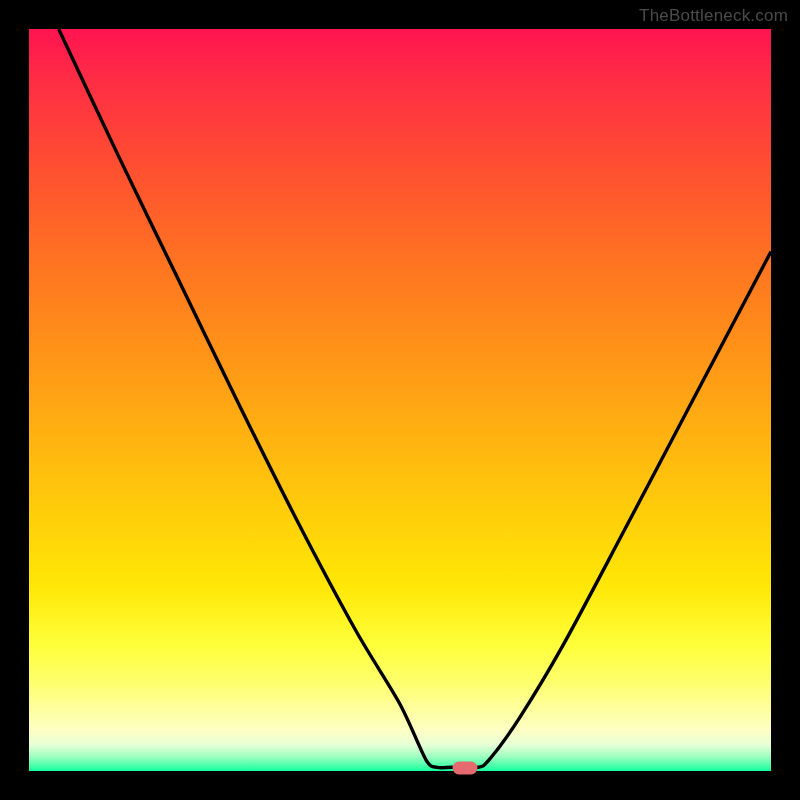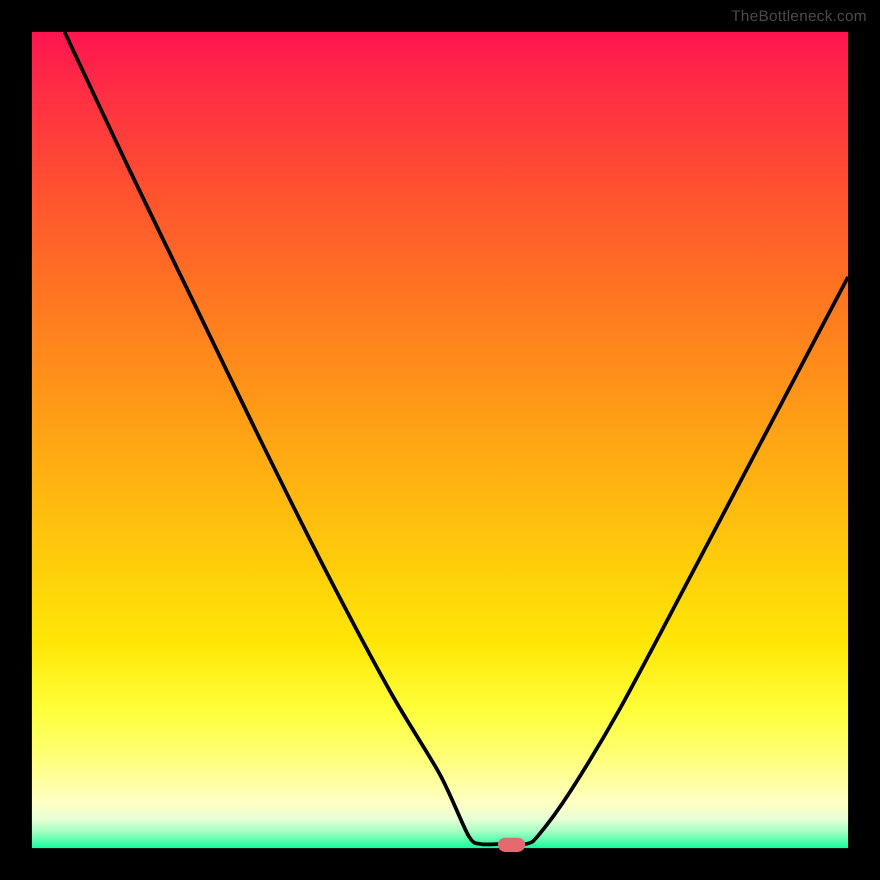--- a/index.html
+++ b/index.html
@@ -40,21 +40,21 @@
       #a2ffc2 98%,
       #5cffaf 99%,
       #15ff9d 100%
     );
   }
   .watermark {
     position: absolute;
     top: 6px;
     right: 12px;
     color: #4a4a4a;
-    font-size: 14px;
+    font-size: 17px;
     font-weight: 500;
     letter-spacing: 0.2px;
     z-index: 10;
   }
   svg.curve {
     position: absolute;
     left: 0;
     top: 0;
     width: 742px;
     height: 742px;

